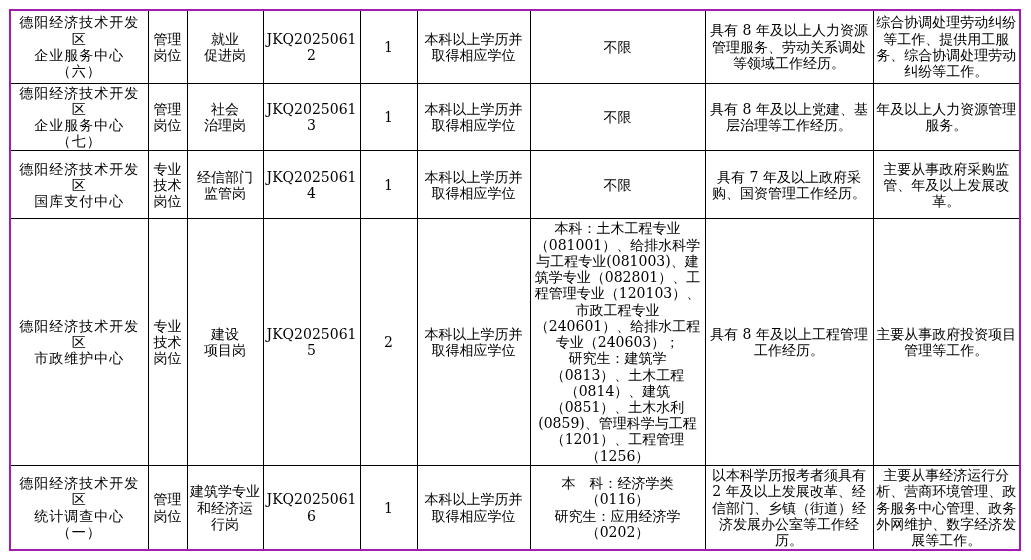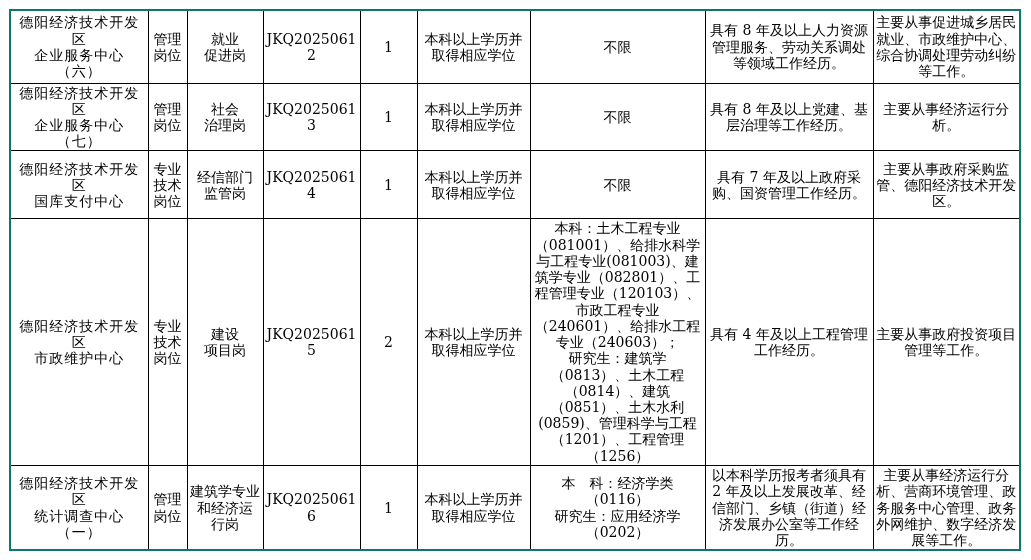--- a/index.html
+++ b/index.html
@@ -9,21 +9,21 @@
     height: 560px;
     background: #ffffff;
     overflow: hidden;
     font-family: "DejaVu Serif", "Liberation Serif", serif;
     color: #000000;
   }
   table.jobs {
     border-collapse: collapse;
     table-layout: fixed;
     margin: 9px 0 0 9px;
-    border: 2px solid #0f766e;
+    border: 2px solid #a21caf;
     background: #fff;
   }
   table.jobs td {
     border: 1px solid #000;
     font-size: 14px;
     line-height: 1.16;
     padding: 1px 2px;
     vertical-align: middle;
     text-align: center;
     white-space: pre-line;
@@ -64,68 +64,68 @@
       <td>管理
 岗位</td>
       <td>就业
 促进岗</td>
       <td>JKQ20250612</td>
       <td>1</td>
       <td>本科以上学历并
 取得相应学位</td>
       <td>不限</td>
       <td class="left just">具有 8 年及以上人力资源管理服务、劳动关系调处等领域工作经历。</td>
-      <td class="left just">主要从事促进城乡居民就业、市政维护中心、综合协调处理劳动纠纷等工作。</td>
+      <td class="left just">综合协调处理劳动纠纷等工作、提供用工服务、综合协调处理劳动纠纷等工作。</td>
     </tr>
     <tr class="r2">
       <td class="unit">德阳经济技术开发区
 企业服务中心（七）</td>
       <td>管理
 岗位</td>
       <td>社会
 治理岗</td>
       <td>JKQ20250613</td>
       <td>1</td>
       <td>本科以上学历并
 取得相应学位</td>
       <td>不限</td>
       <td class="left just">具有 8 年及以上党建、基层治理等工作经历。</td>
-      <td class="left just">主要从事经济运行分析。</td>
+      <td class="left just">年及以上人力资源管理服务。</td>
     </tr>
     <tr class="r3">
       <td class="unit">德阳经济技术开发区
 国库支付中心</td>
       <td>专业
 技术
 岗位</td>
       <td>经信部门
 监管岗</td>
       <td>JKQ20250614</td>
       <td>1</td>
       <td>本科以上学历并
 取得相应学位</td>
       <td>不限</td>
       <td class="left just">具有 7 年及以上政府采购、国资管理工作经历。</td>
-      <td class="left just">主要从事政府采购监管、德阳经济技术开发区。</td>
+      <td class="left just">主要从事政府采购监管、年及以上发展改革。</td>
     </tr>
     <tr class="r4">
       <td class="unit">德阳经济技术开发区
 市政维护中心</td>
       <td>专业
 技术
 岗位</td>
       <td>建设
 项目岗</td>
       <td>JKQ20250615</td>
       <td>2</td>
       <td>本科以上学历并
 取得相应学位</td>
       <td class="left just lht">本科：土木工程专业（081001）、给排水科学与工程专业(081003)、建筑学专业（082801）、工程管理专业（120103）、市政工程专业（240601）、给排水工程专业（240603）；
 研究生：建筑学（0813）、土木工程（0814）、建筑（0851）、土木水利(0859)、管理科学与工程（1201）、工程管理（1256）</td>
-      <td class="left just">具有 4 年及以上工程管理工作经历。</td>
+      <td class="left just">具有 8 年及以上工程管理工作经历。</td>
       <td class="left just">主要从事政府投资项目管理等工作。</td>
     </tr>
     <tr class="r5">
       <td class="unit">德阳经济技术开发区
 统计调查中心（一）</td>
       <td>管理
 岗位</td>
       <td>建筑学专业
 和经济运
 行岗</td>

